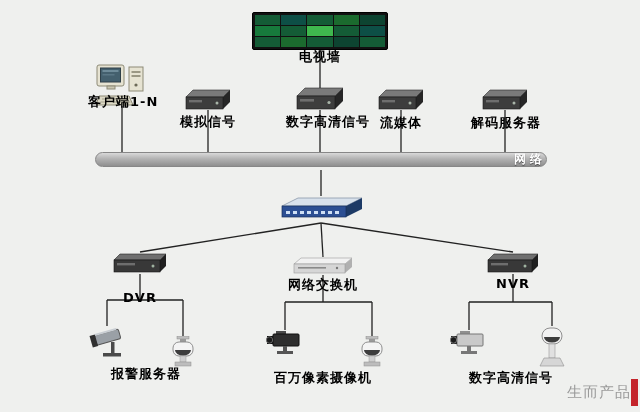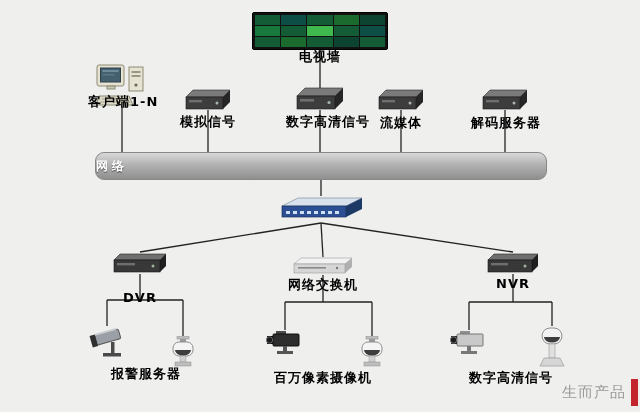--- a/index.html
+++ b/index.html
@@ -24,32 +24,32 @@
   .tv-cell:nth-child(2){background:#0d4f46;}
   .tv-cell:nth-child(4){background:#1b6b2e;}
   .tv-cell:nth-child(5){background:#0d4431;}
   .tv-cell:nth-child(6){background:#177a3c;}
   .tv-cell:nth-child(8){background:#3fb84e;}
   .tv-cell:nth-child(10){background:#0d4f46;}
   .tv-cell:nth-child(12){background:#1b6b2e;}
   .tv-cell:nth-child(14){background:#0d4431;}
   
   .netbar{
-    left:95px;top:152px;width:452px;height:28px;border-radius:9px;
+    left:95px;top:152px;width:452px;height:15px;border-radius:9px;
     background:linear-gradient(#d9d9d9 0%,#b2b2b2 45%,#8f8f8f 100%);
     border:1px solid #878787;box-sizing:border-box;
-    display:flex;align-items:center;justify-content:flex-start;
+    display:flex;align-items:center;justify-content:flex-end;
   }
   .netbar .net-text{
     font-weight:bold;font-size:12px;color:#ffffff;letter-spacing:4px;
     text-shadow:0 1px 1px rgba(0,0,0,.55);
   }
   
   .watermark{
-    position:absolute;right:2px;bottom:6px;display:flex;align-items:center;gap:5px;
+    position:absolute;right:2px;bottom:6px;display:flex;align-items:center;
   }
   .watermark .wm-text{color:#9a9a9a;font-size:15px;letter-spacing:1px;}
   .watermark .wm-bar{width:7px;height:27px;background:#c4242b;}
 </style>
 </head>
 <body>
 
 <div id="canvas">
 
   <svg id="wires" viewBox="0 0 640 412" xmlns="http://www.w3.org/2000/svg">

